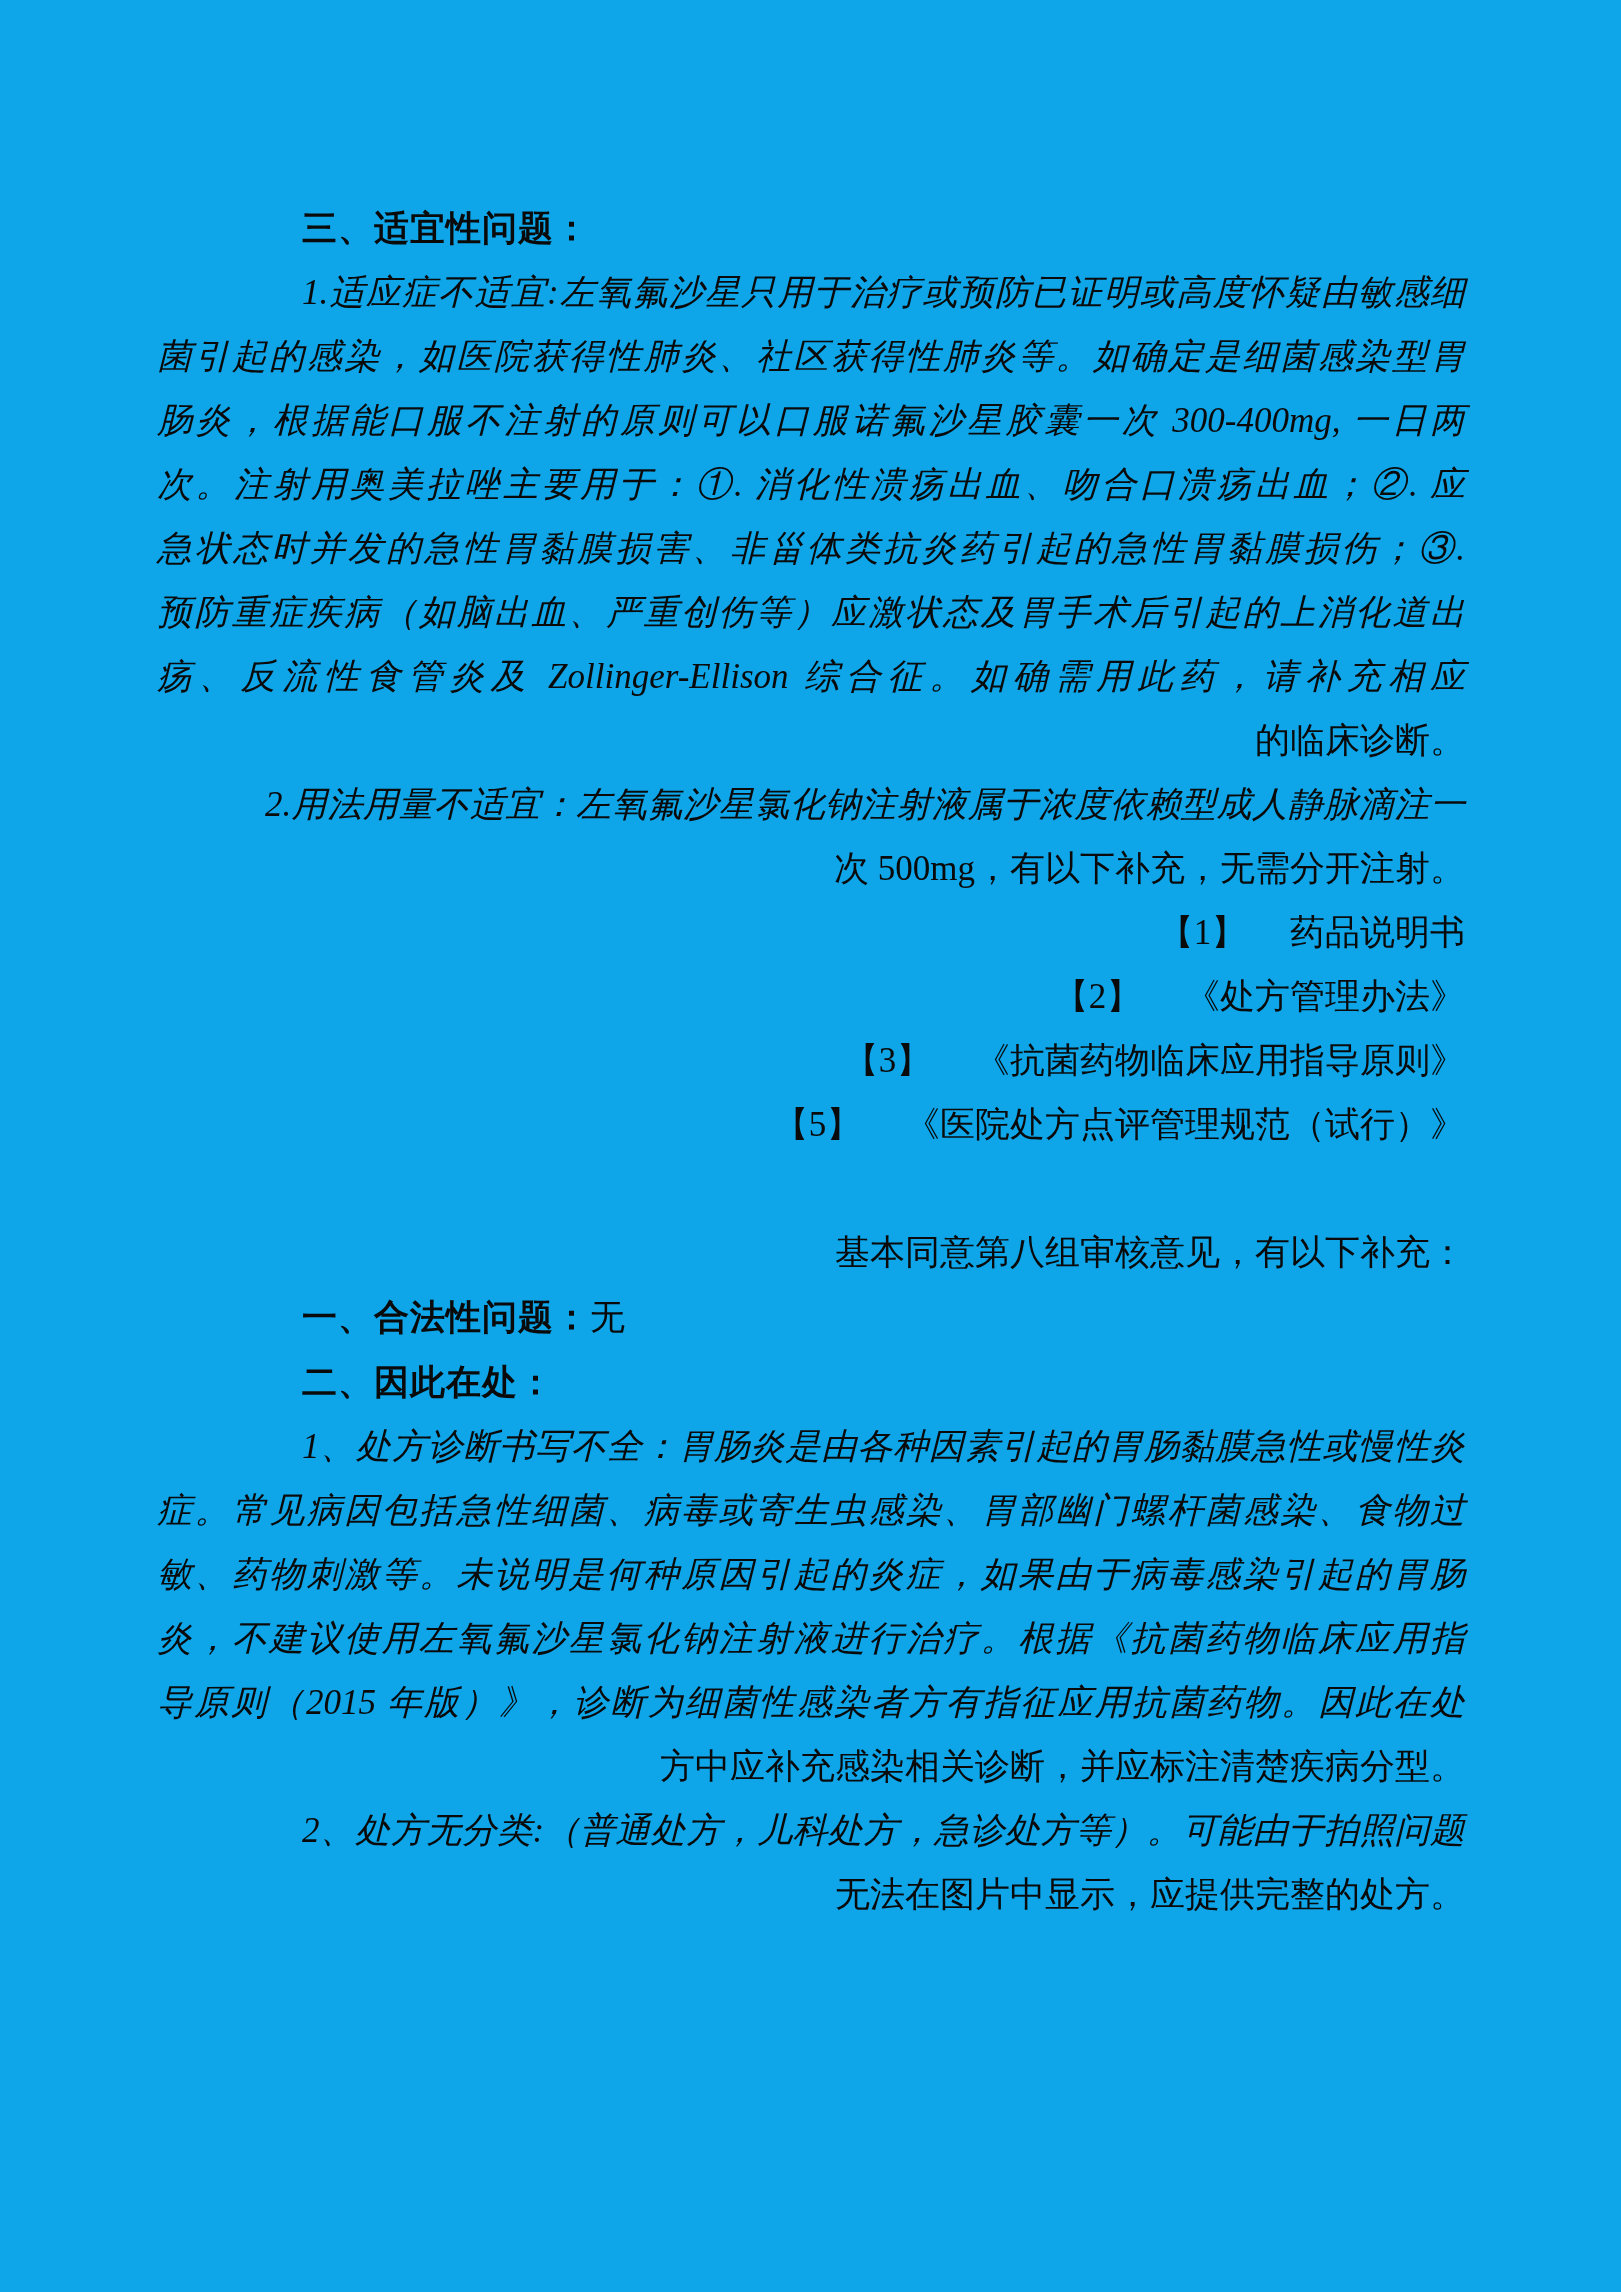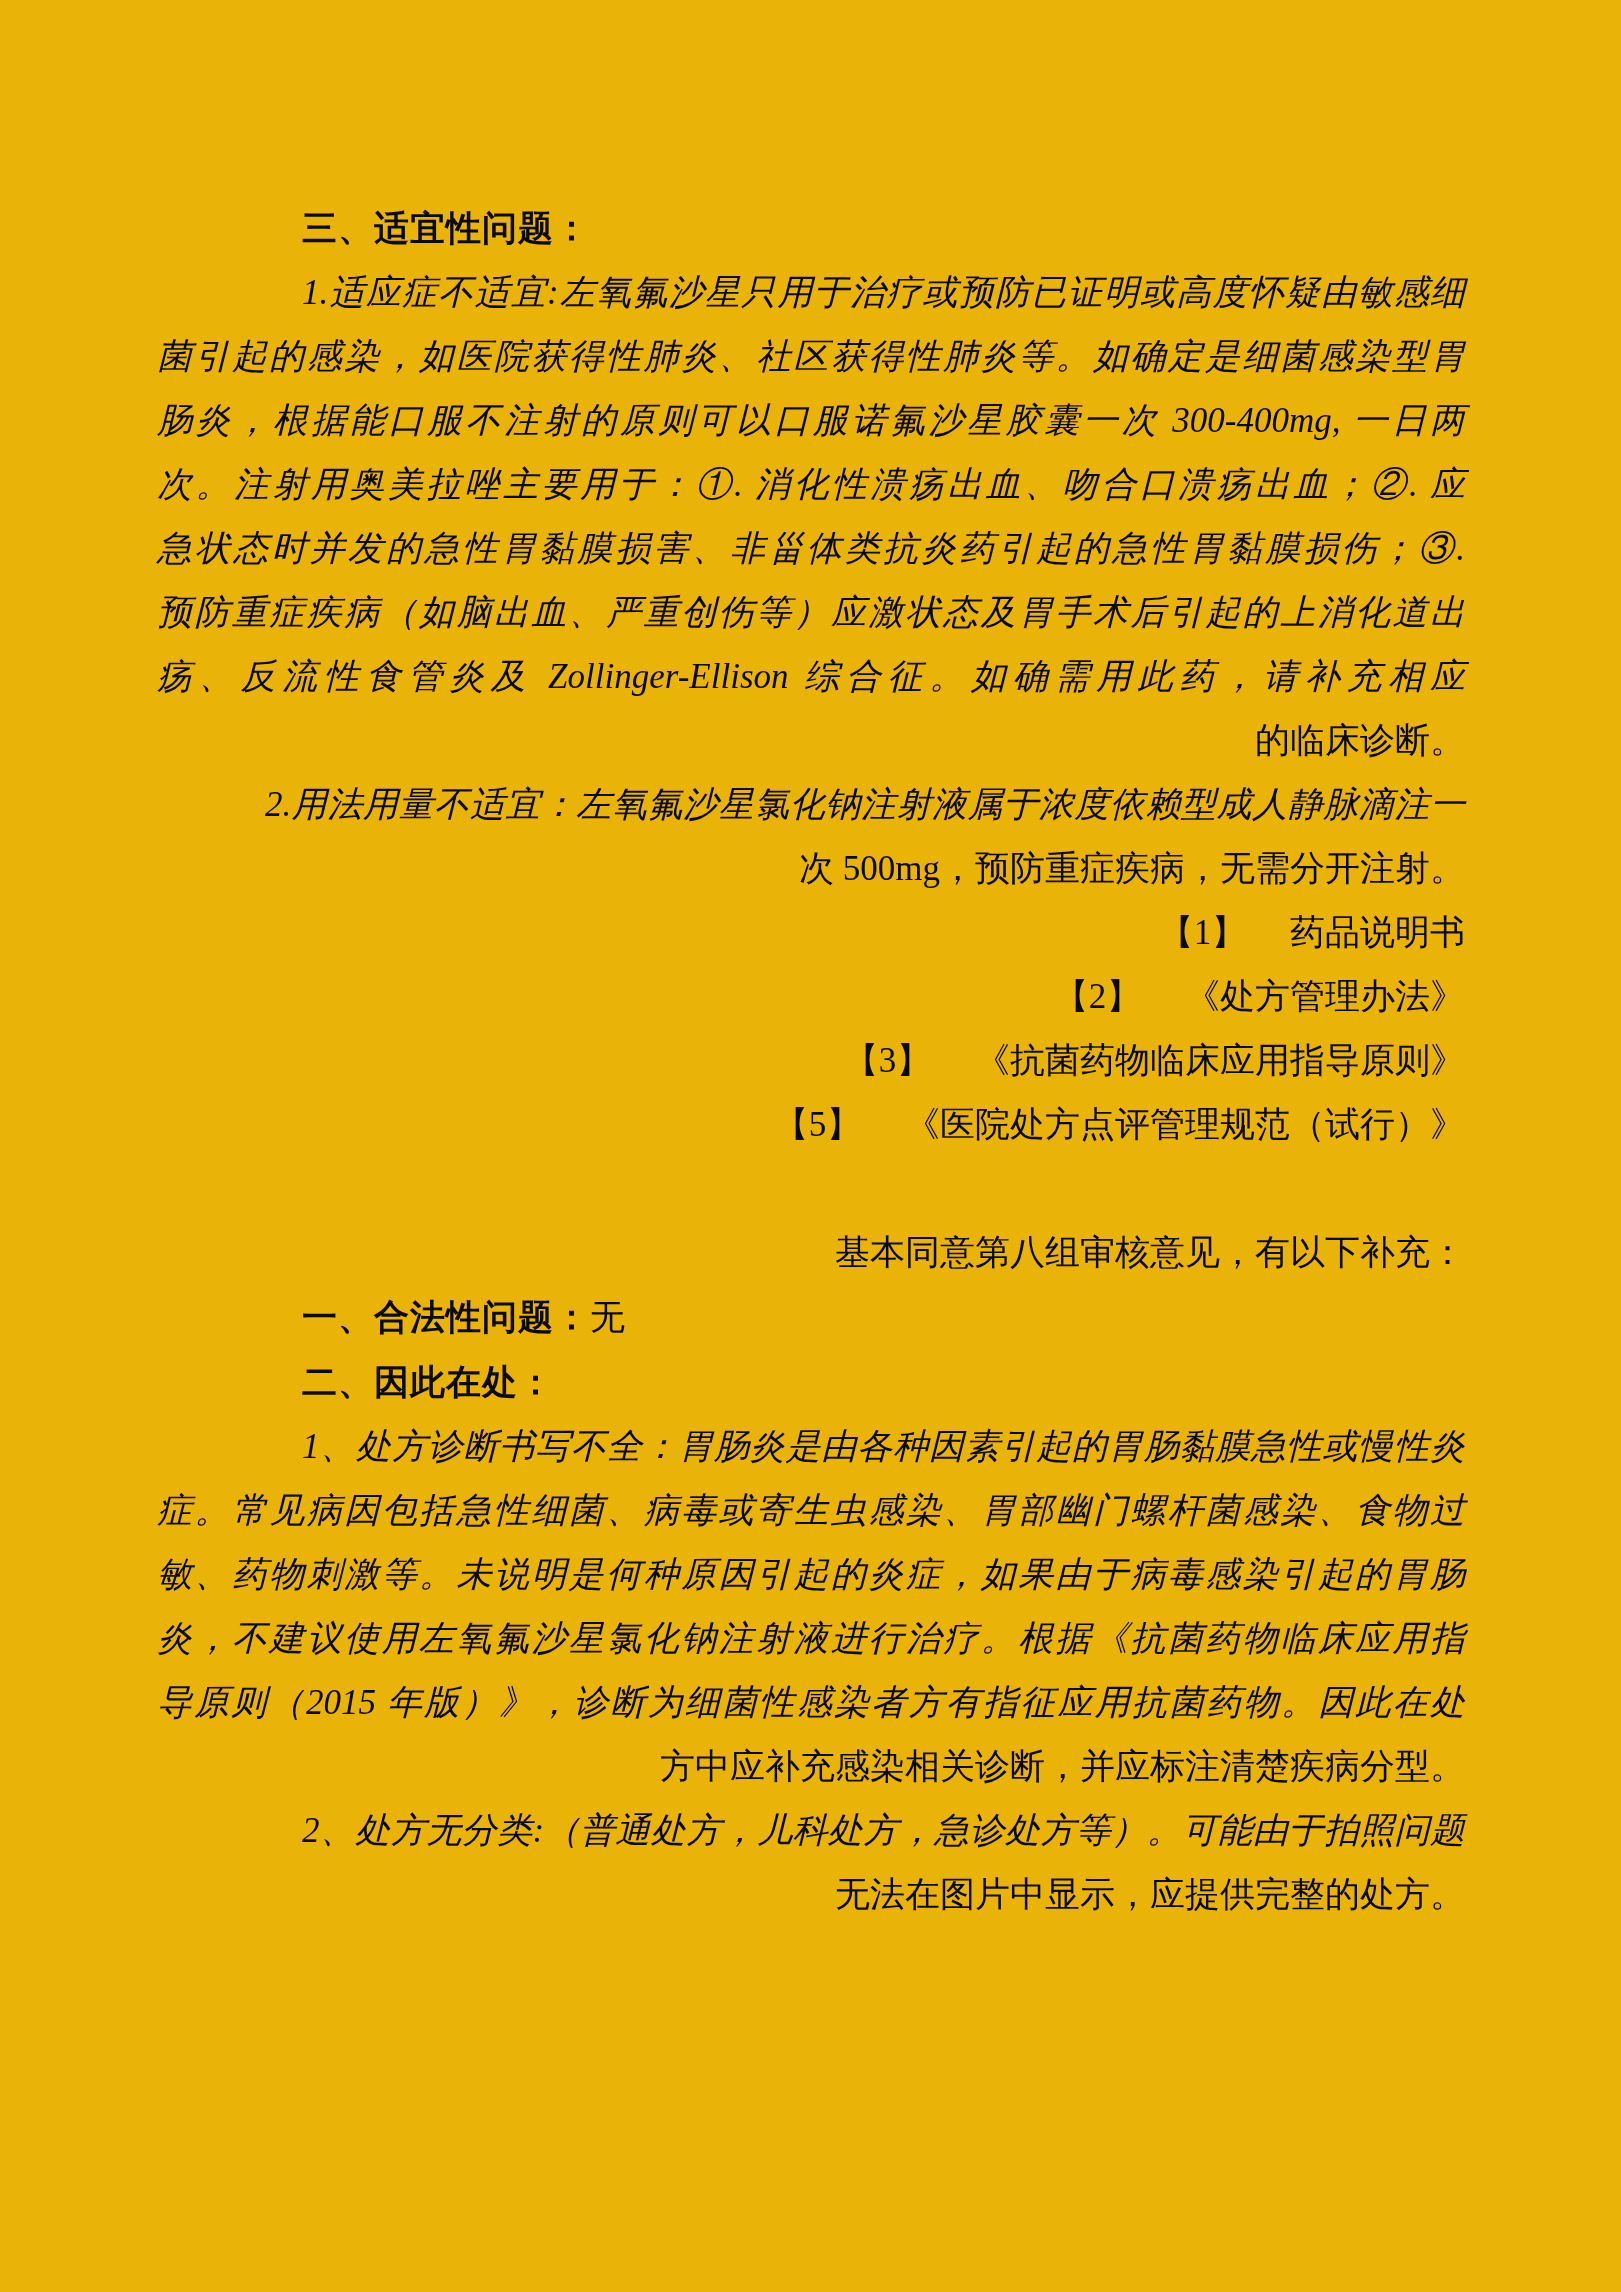--- a/index.html
+++ b/index.html
@@ -46,33 +46,33 @@
   
   .b {
     font-weight: 700;
     font-family: "Liberation Sans", "DejaVu Sans", sans-serif;
     letter-spacing: 1px;
   }
 </style>
 </head>
 <body>
 
-<div class="page" style="background: #eab308;">
+<div class="page" style="background: #0ea5e9;">
   <div class="content" style="color: rgb(10, 10, 10);">
       <div class="line head i148"><span class="b">三、适宜性问题：</span></div>
       <div class="line full i148"><span>1.适应症不适宜:左氧氟沙星只用于治疗或预防已证明或高度怀疑由敏感细</span></div>
       <div class="line full i0"><span>菌引起的感染，如医院获得性肺炎、社区获得性肺炎等。如确定是细菌感染型胃</span></div>
       <div class="line full i0"><span>肠炎，根据能口服不注射的原则可以口服诺氟沙星胶囊一次 300-400mg, 一日两</span></div>
       <div class="line full i0"><span>次。注射用奥美拉唑主要用于：①. 消化性溃疡出血、吻合口溃疡出血；②. 应</span></div>
       <div class="line full i0"><span>急状态时并发的急性胃黏膜损害、非甾体类抗炎药引起的急性胃黏膜损伤；③.</span></div>
       <div class="line full i0"><span>预防重症疾病（如脑出血、严重创伤等）应激状态及胃手术后引起的上消化道出</span></div>
       <div class="line full i0"><span>疡、反流性食管炎及 Zollinger-Ellison 综合征。如确需用此药，请补充相应</span></div>
       <div class="line end i0"><span>的临床诊断。</span></div>
       <div class="line full i110"><span>2.用法用量不适宜：左氧氟沙星氯化钠注射液属于浓度依赖型成人静脉滴注一</span></div>
-      <div class="line end i0"><span>次 500mg，预防重症疾病，无需分开注射。</span></div>
+      <div class="line end i0"><span>次 500mg，有以下补充，无需分开注射。</span></div>
       <div class="line item i132"><span>【1】　 药品说明书</span></div>
       <div class="line item i132"><span>【2】　 《处方管理办法》</span></div>
       <div class="line item i132"><span>【3】　 《抗菌药物临床应用指导原则》</span></div>
       <div class="line item i132"><span>【5】　 《医院处方点评管理规范（试行）》</span></div>
       <div class="line blank i0"></div>
       <div class="line end i0"><span>基本同意第八组审核意见，有以下补充：</span></div>
       <div class="line head i148"><span class="b">一、合法性问题：</span><span>无</span></div>
       <div class="line head i148"><span class="b">二、因此在处：</span></div>
       <div class="line full i148"><span>1、处方诊断书写不全：胃肠炎是由各种因素引起的胃肠黏膜急性或慢性炎</span></div>
       <div class="line full i0"><span>症。常见病因包括急性细菌、病毒或寄生虫感染、胃部幽门螺杆菌感染、食物过</span></div>

